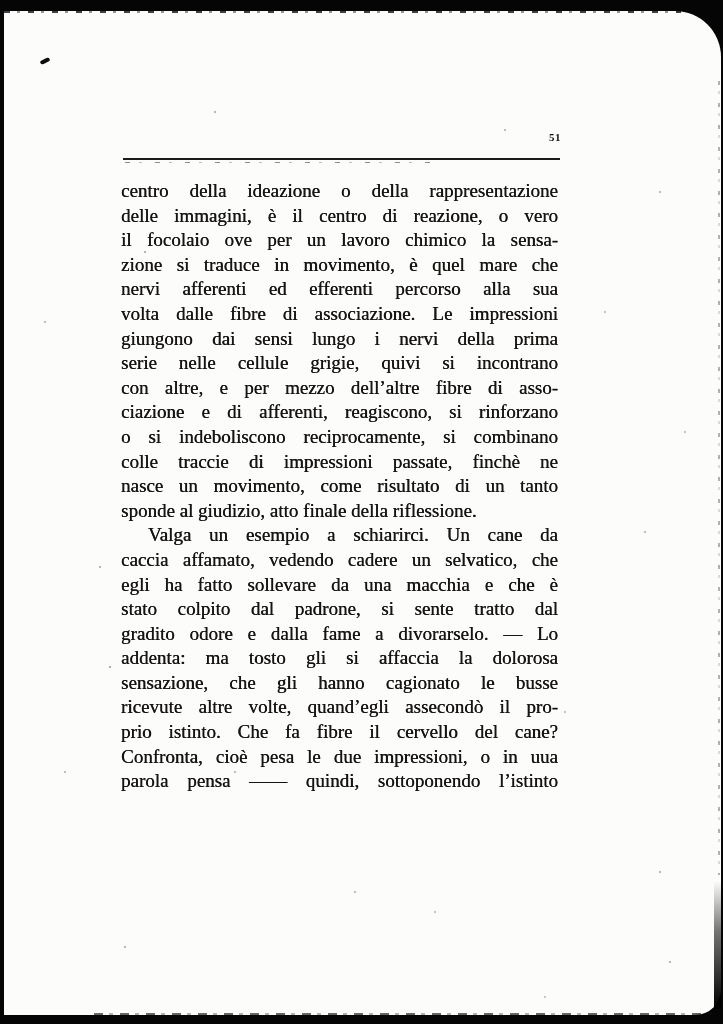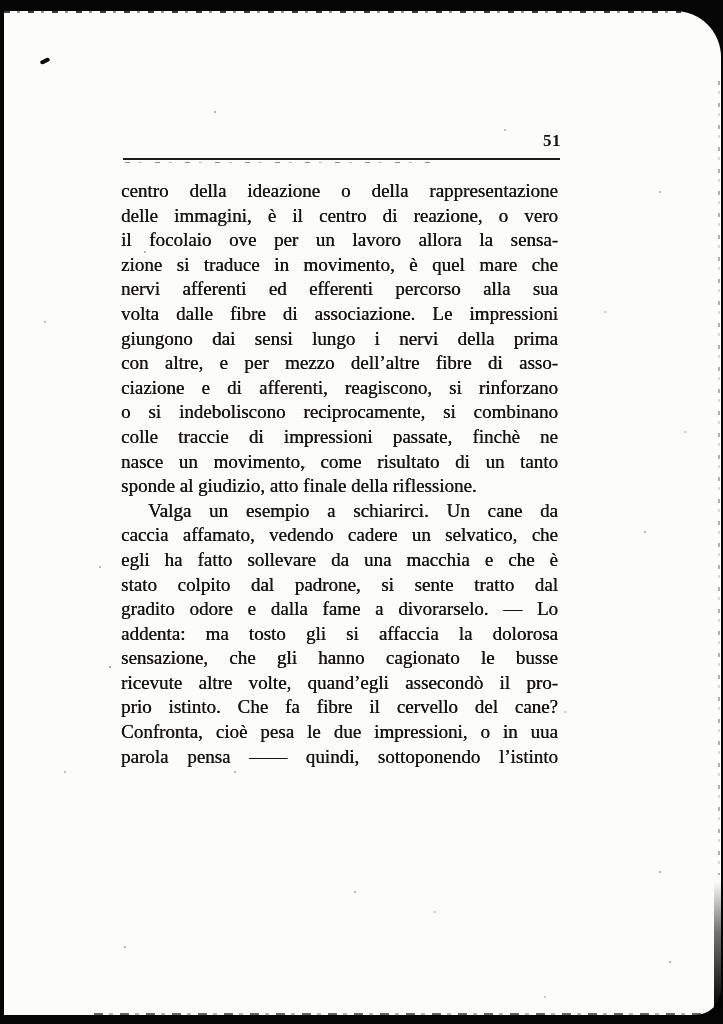--- a/index.html
+++ b/index.html
@@ -75,21 +75,21 @@
       455px 850px 0 rgba(20,20,20,.4),
       330px 885px 0 rgba(20,20,20,.3),
       470px 320px 0 rgba(20,20,20,.3),
       -170px 210px 0 rgba(20,20,20,.35),
       -150px 660px 0 rgba(20,20,20,.35);
   }
   .page-number {
     position: absolute;
     left: 117px; top: 120px; width: 440px;
     text-align: right;
-    font-size: 17px; font-weight: bold;
+    font-size: 11px; font-weight: bold;
     color: var(--ink, #171513);
     letter-spacing: .5px;
   }
   .header-rule {
     position: absolute;
     left: 119px; top: 147px; width: 437px; height: 2px;
     background: #1d1b18;
   }
   .header-rule::after {
     content: "";
@@ -122,25 +122,26 @@
     <div class="specks"></div>
     <div class="right-edge"></div>
     <div class="right-thick"></div>
 
     <div class="page-number">51</div>
     <div class="header-rule"></div>
 
     <div class="text-block">
         <div class="line">centro della ideazione o della rappresentazione</div>
         <div class="line">delle immagini, è il centro di reazione, o vero</div>
-        <div class="line">il focolaio ove per un lavoro allora la sensa-</div>
+        <div class="line">il focolaio ove per un lavoro chimico la sensa-</div>
         <div class="line">zione si traduce in movimento, è quel mare che</div>
         <div class="line">nervi afferenti ed efferenti percorso alla sua</div>
         <div class="line">volta dalle fibre di associazione. Le impressioni</div>
         <div class="line">giungono dai sensi lungo i nervi della prima</div>
+        <div class="line">serie nelle cellule grigie, quivi si incontrano</div>
         <div class="line">con altre, e per mezzo dell’altre fibre di asso-</div>
         <div class="line">ciazione e di afferenti, reagiscono, si rinforzano</div>
         <div class="line">o si indeboliscono reciprocamente, si combinano</div>
         <div class="line">colle traccie di impressioni passate, finchè ne</div>
         <div class="line">nasce un movimento, come risultato di un tanto</div>
         <div class="line endline">sponde al giudizio, atto finale della riflessione.</div>
         <div class="line indent">Valga un esempio a schiarirci. Un cane da</div>
         <div class="line">caccia affamato, vedendo cadere un selvatico, che</div>
         <div class="line">egli ha fatto sollevare da una macchia e che è</div>
         <div class="line">stato colpito dal padrone, si sente tratto dal</div>

